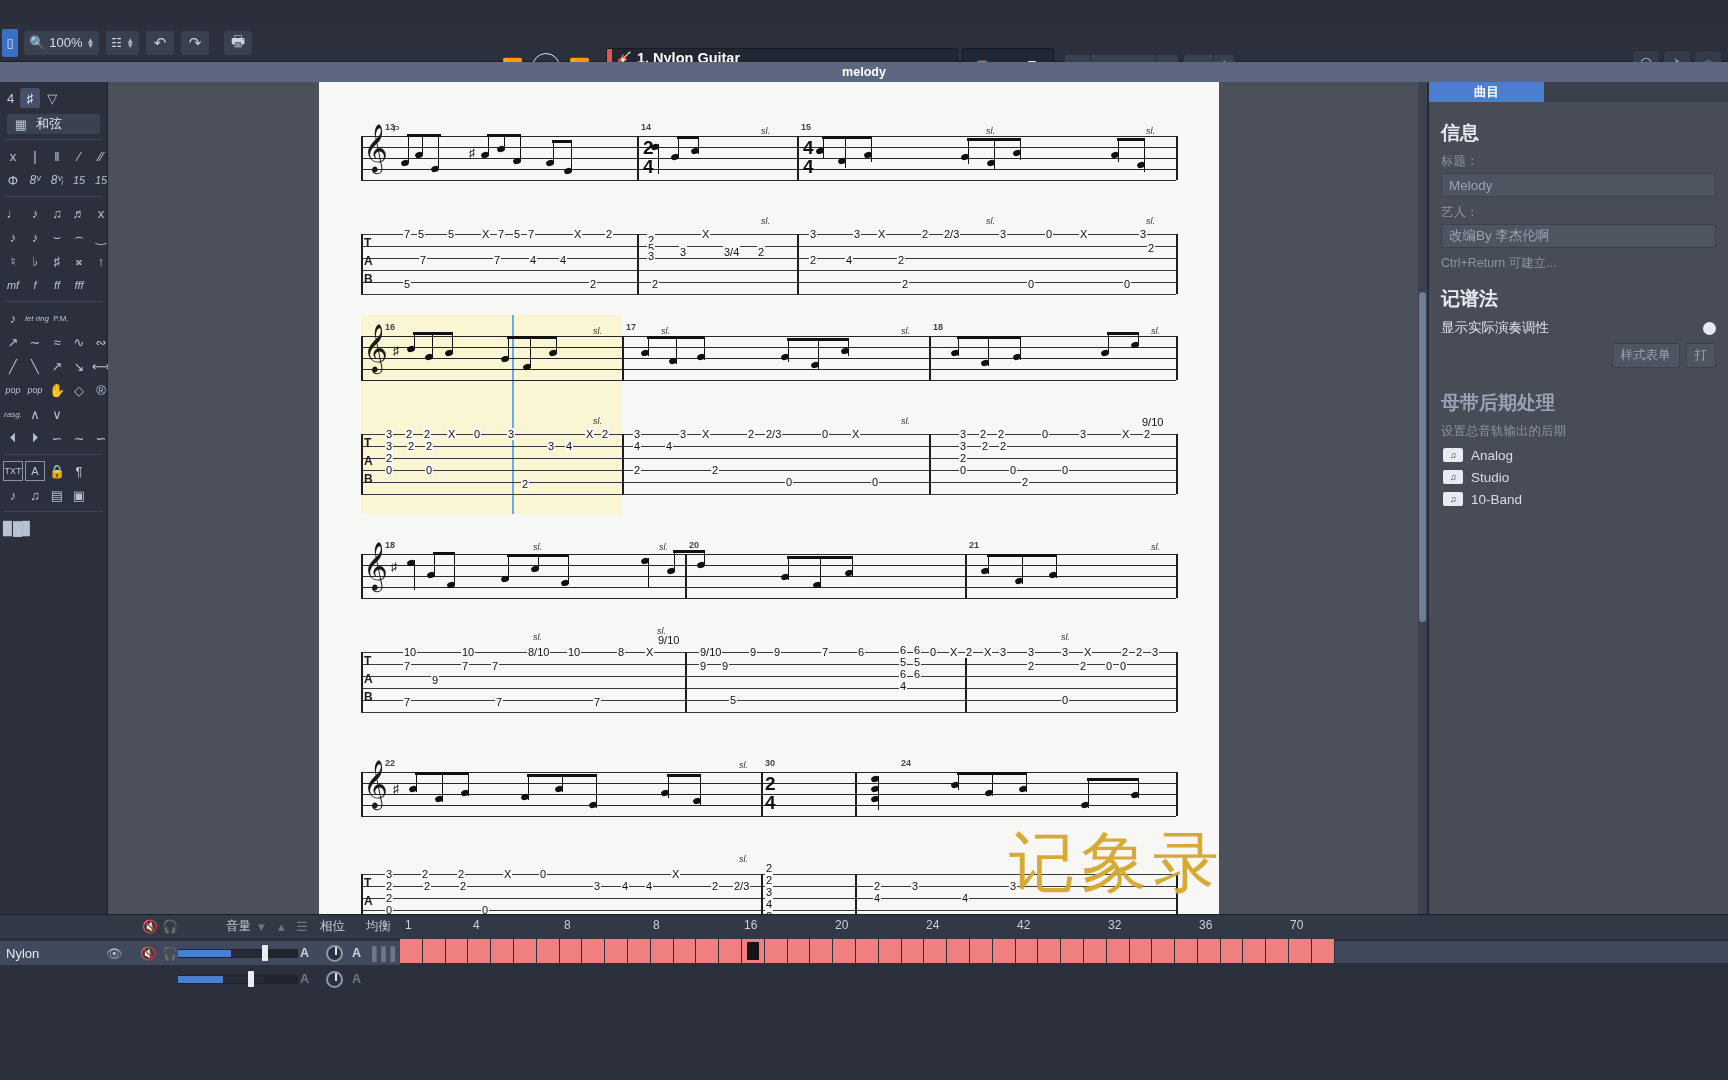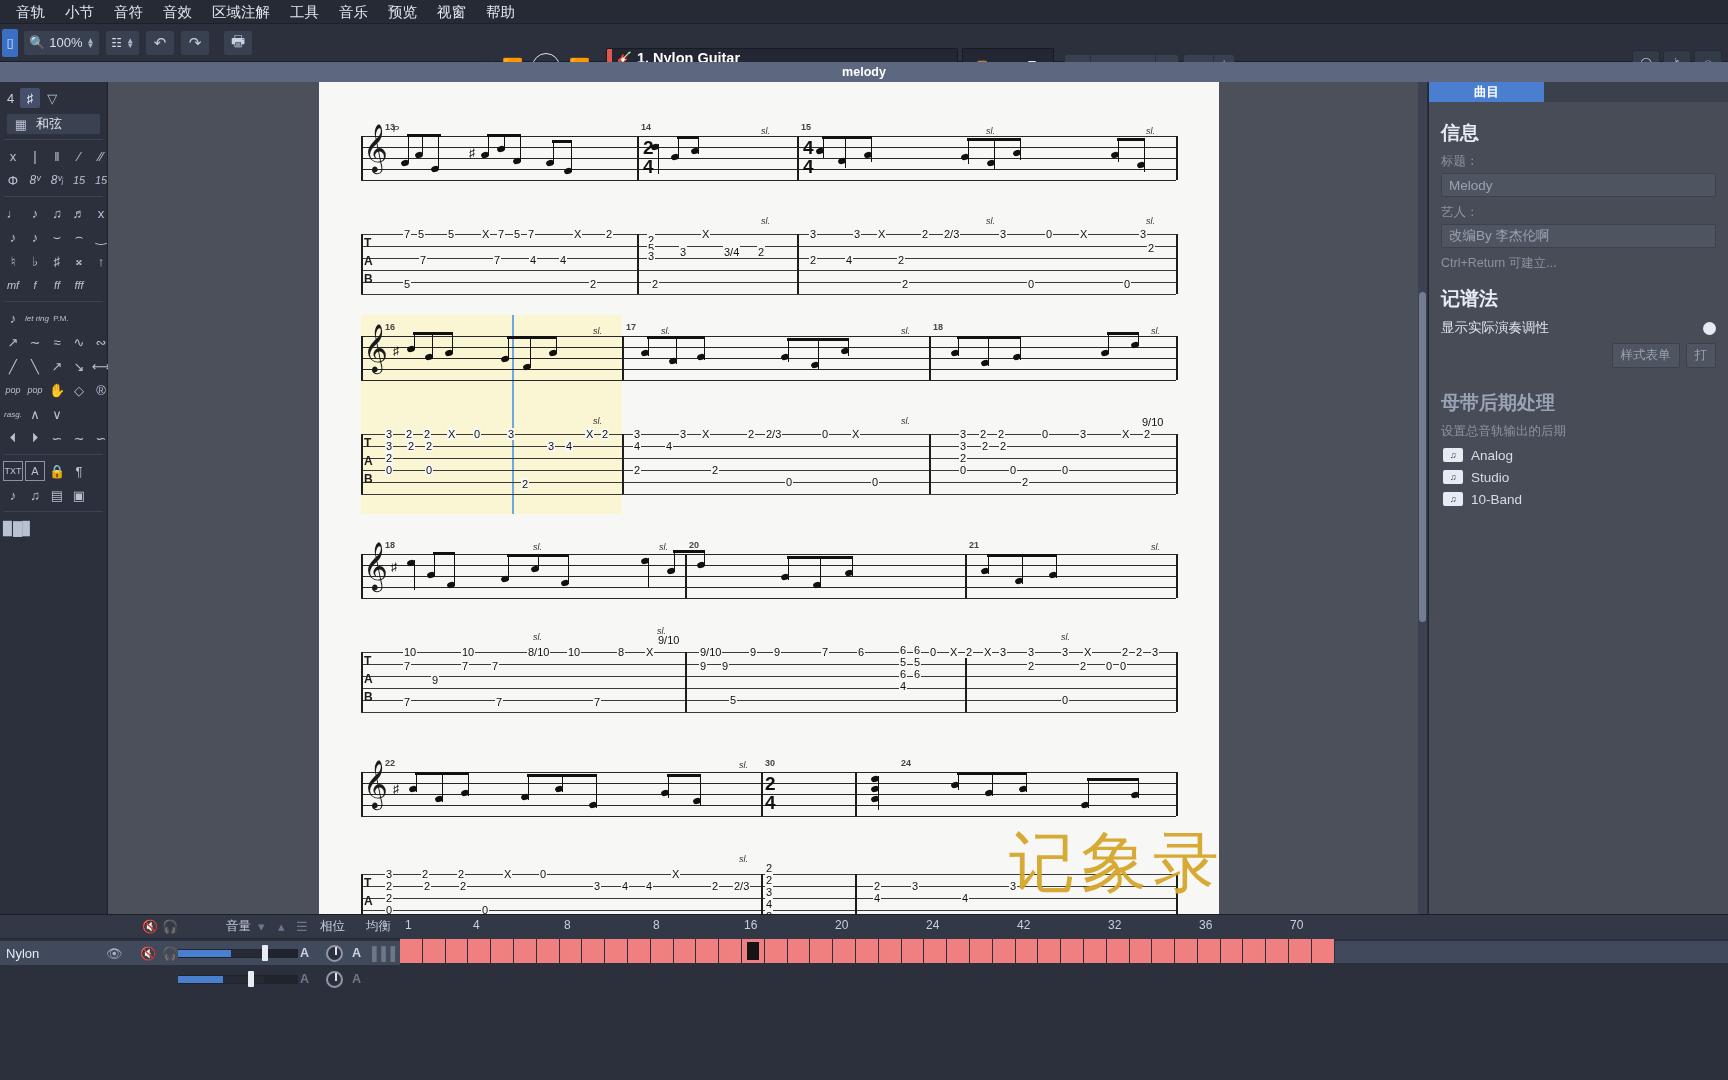--- a/index.html
+++ b/index.html
@@ -299,32 +299,20 @@
   .tl-lane2 {
     position: absolute; top: 48px; left: 0; height: 22px; width: 100%;
     background: #2b303c;
   }
 </style>
 </head>
 <body>
 
 <div id="app">
 
-  <div class="menubar">
-    <div class="menu-item">音轨</div>
-    <div class="menu-item">小节</div>
-    <div class="menu-item">音符</div>
-    <div class="menu-item">音效</div>
-    <div class="menu-item">区域注解</div>
-    <div class="menu-item">工具</div>
-    <div class="menu-item">音乐</div>
-    <div class="menu-item">预览</div>
-    <div class="menu-item">视窗</div>
-    <div class="menu-item">帮助</div>
-  </div>
 
   <div class="toolbar">
     <div class="tb-left">
       <div class="tb-blue">▯</div>
       <div class="tb-group">
         <span style="font-size:13px;color:#c9d2e2;">🔍</span>
         <span class="zoomlabel">100%</span>
         <span class="spin">
             <span>▲</span>
             <span>▼</span>

